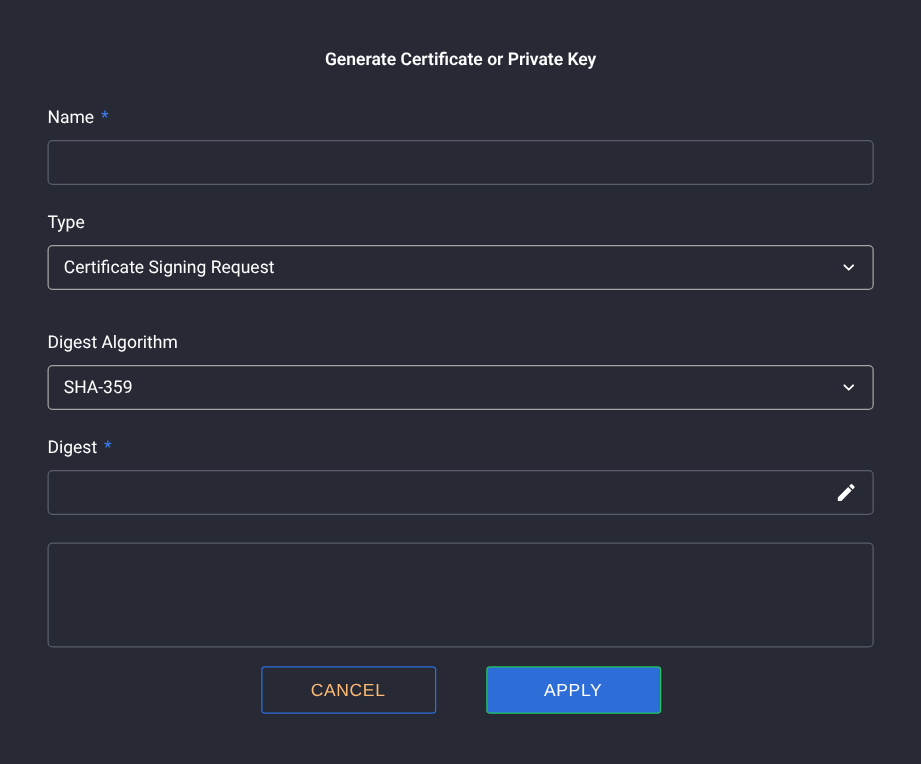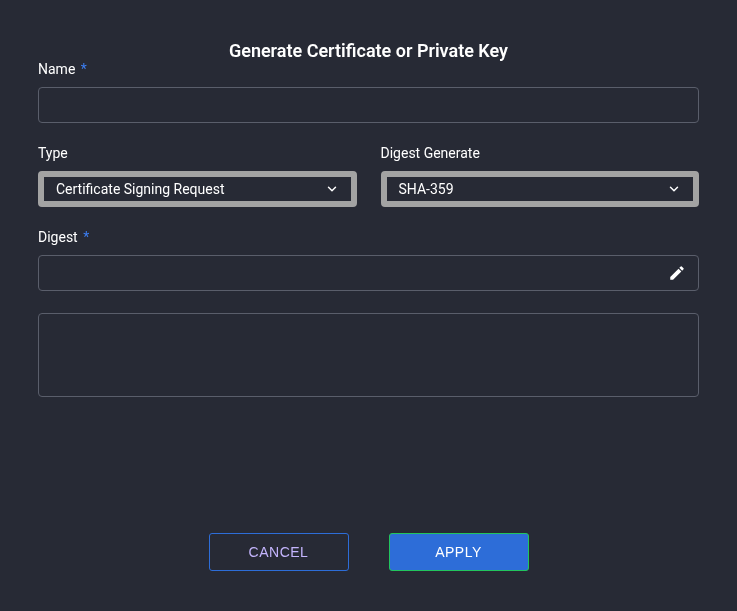--- a/index.html
+++ b/index.html
@@ -11,30 +11,32 @@
       background: #272A35;
       font-family: -apple-system, BlinkMacSystemFont, "Segoe UI", Roboto, Helvetica, Arial, sans-serif;
       width: 737px;
       height: 611px;
       color: #fff;
       padding: 40px 38px 30px 38px;
       position: relative;
     }
     .title {
       text-align: center;
-      font-size: 18px;
+      font-size: 14px;
       font-weight: 600;
+      margin-bottom: 30px;
       color: #fff;
     }
     .field-group {
       margin-bottom: 22px;
     }
     .row {
       display: flex;
-      gap: 24px;
+      gap: 12px;
+      flex-direction: column;
     }
     .row .field-group {
       flex: 1;
     }
     .label {
       font-size: 14px;
       font-weight: 400;
       color: #fff;
       margin-bottom: 10px;
       display: block;
@@ -52,21 +54,21 @@
       border-radius: 4px;
       padding: 0 12px;
       color: #fff;
       font-size: 14px;
       outline: none;
     }
     .select {
       width: 100%;
       height: 36px;
       background: transparent;
-      border: 6px solid #a3a3a3;
+      border: 1px solid #a3a3a3;
       border-radius: 4px;
       padding: 0 12px;
       color: #fff;
       font-size: 14px;
       display: flex;
       align-items: center;
       justify-content: space-between;
       cursor: pointer;
     }
     .chevron-down {
@@ -123,21 +125,21 @@
       letter-spacing: 0.5px;
       border-radius: 3px;
       cursor: pointer;
       display: flex;
       align-items: center;
       justify-content: center;
     }
     .btn-cancel {
       background: transparent;
       border: 1px solid #2D6DD8;
-      color: #c4b5fd;
+      color: #fdba74;
     }
     .btn-apply {
       background: #2D6DD8;
       border: 1px solid #22c55e;
       color: #fff;
     }
   </style>
 </head>
 <body>
 
@@ -156,21 +158,21 @@
     <label class="label">Type</label>
     <div class="select">
       <span>Certificate Signing Request</span>
       <svg class="chevron-down" viewBox="0 0 24 24" fill="none" stroke="white" stroke-width="2.5" stroke-linecap="round" stroke-linejoin="round">
         <polyline points="6 9 12 15 18 9"></polyline>
       </svg>
     </div>
   </div>
 
   <div class="field-group">
-    <label class="label">Digest Generate</label>
+    <label class="label">Digest Algorithm</label>
     <div class="select">
       <span>SHA-359</span>
       <svg class="chevron-down" viewBox="0 0 24 24" fill="none" stroke="white" stroke-width="2.5" stroke-linecap="round" stroke-linejoin="round">
         <polyline points="6 9 12 15 18 9"></polyline>
       </svg>
     </div>
   </div>
 </div>
 
 <div class="field-group">

